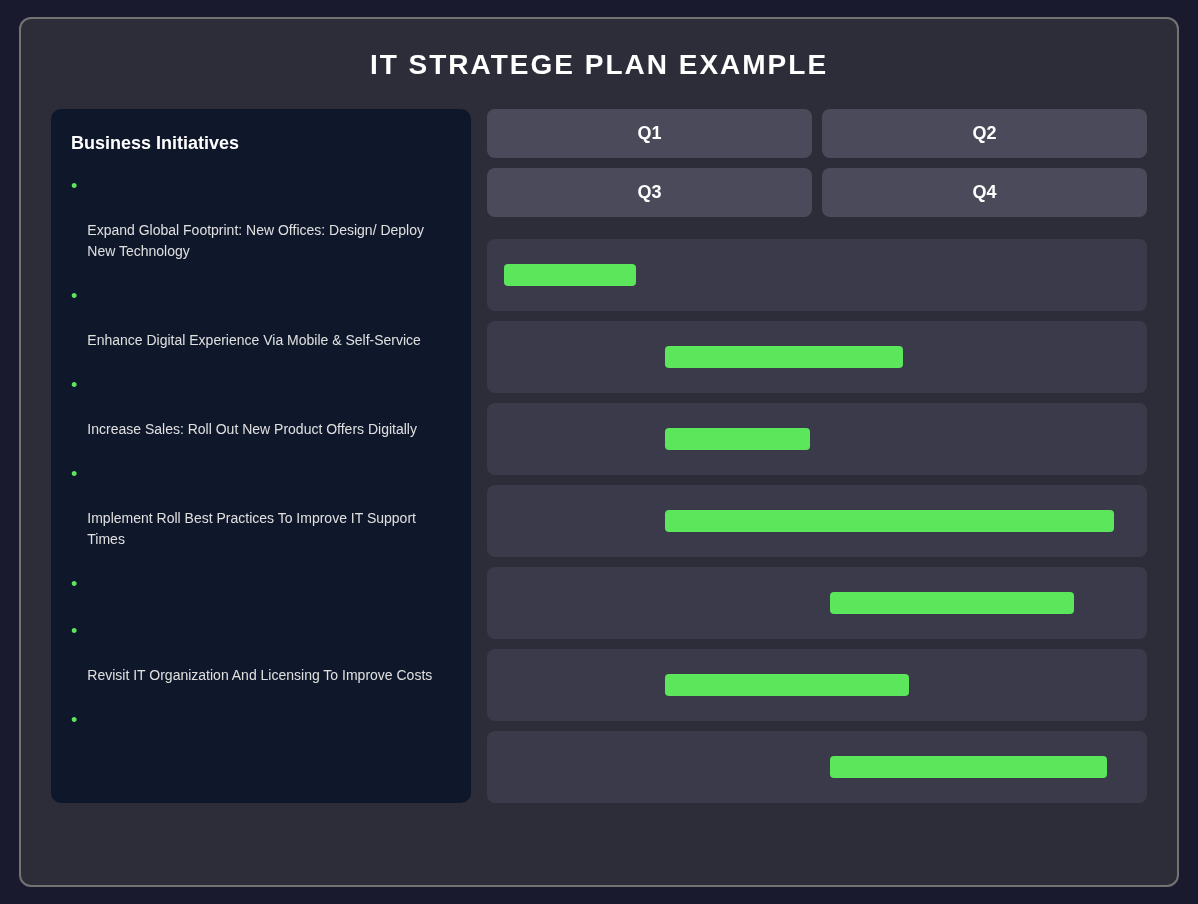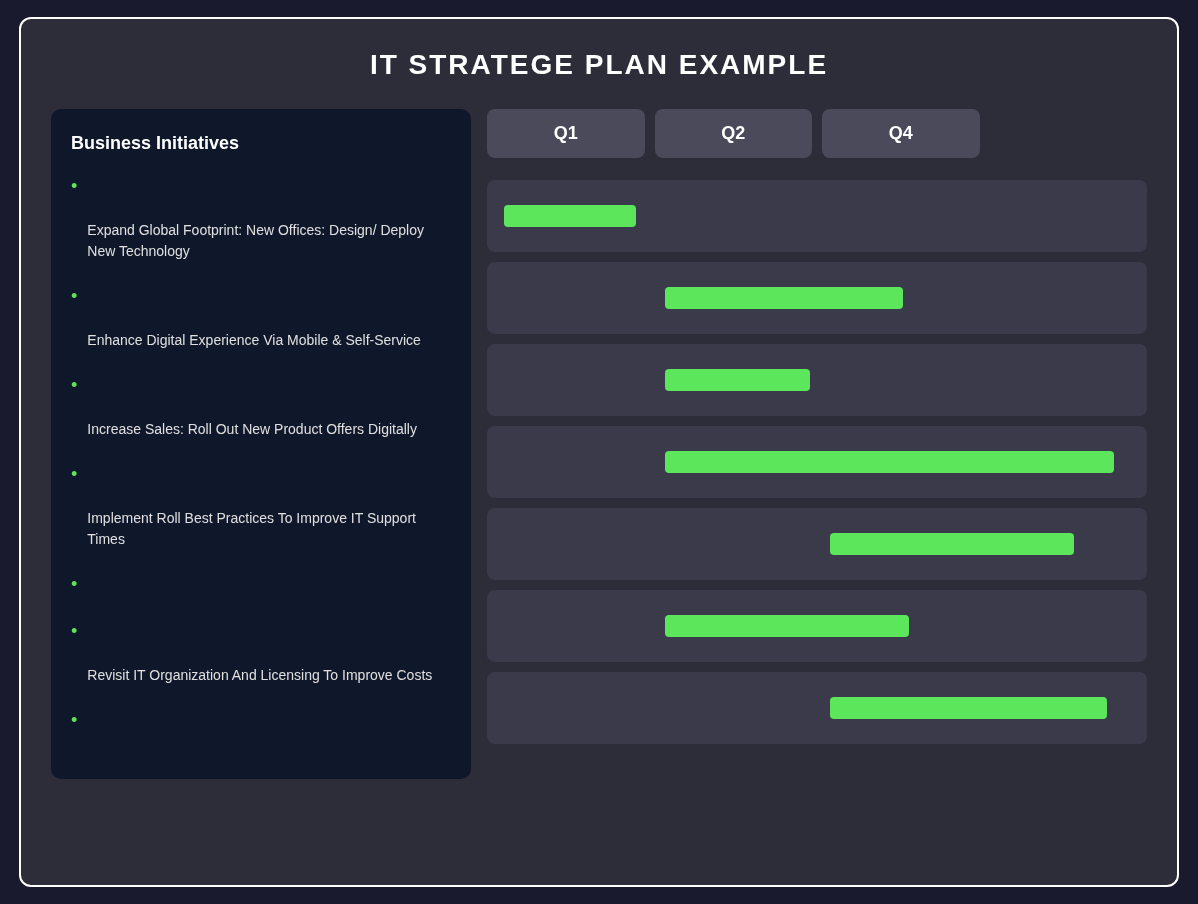--- a/index.html
+++ b/index.html
@@ -8,21 +8,21 @@
       background: #1a1a2e;
       display: flex;
       align-items: center;
       justify-content: center;
       min-height: 100vh;
       font-family: Arial, sans-serif;
     }
 
     .outer-container {
       background: #2d2d3a;
-      border: 2px solid #ffffff;
+      border: 2px solid #737373;
       border-radius: 12px;
       width: 1160px;
       min-height: 870px;
       padding: 30px 30px 30px 30px;
     }
 
     .page-title {
       text-align: center;
       color: #ffffff;
       font-size: 28px;
@@ -77,21 +77,21 @@
     .right-panel {
       flex: 1;
       display: flex;
       flex-direction: column;
       gap: 10px;
     }
 
     
     .quarters-row {
       display: grid;
-      grid-template-columns: repeat(4, 1fr);
+      grid-template-columns: repeat(2, 1fr);
       gap: 10px;
       margin-bottom: 12px;
     }
 
     .quarter-header {
       background: #4a4a5a;
       border-radius: 8px;
       padding: 14px 10px;
       text-align: center;
       color: #ffffff;
@@ -155,20 +155,21 @@
       <div class="initiative-item">
         <span class="bullet">•</span>
       </div>
     </div>
 
     <div class="right-panel">
 
       <div class="quarters-row">
         <div class="quarter-header">Q1</div>
         <div class="quarter-header">Q2</div>
+        <div class="quarter-header">Q3</div>
         <div class="quarter-header">Q4</div>
       </div>
 
       <div class="gantt-row">
         <div class="gantt-bar" style="left:2.5%;width:20%;"></div>
       </div>
       <div class="gantt-row">
         <div class="gantt-bar" style="left:27%;width:36%;"></div>
       </div>
       <div class="gantt-row">

